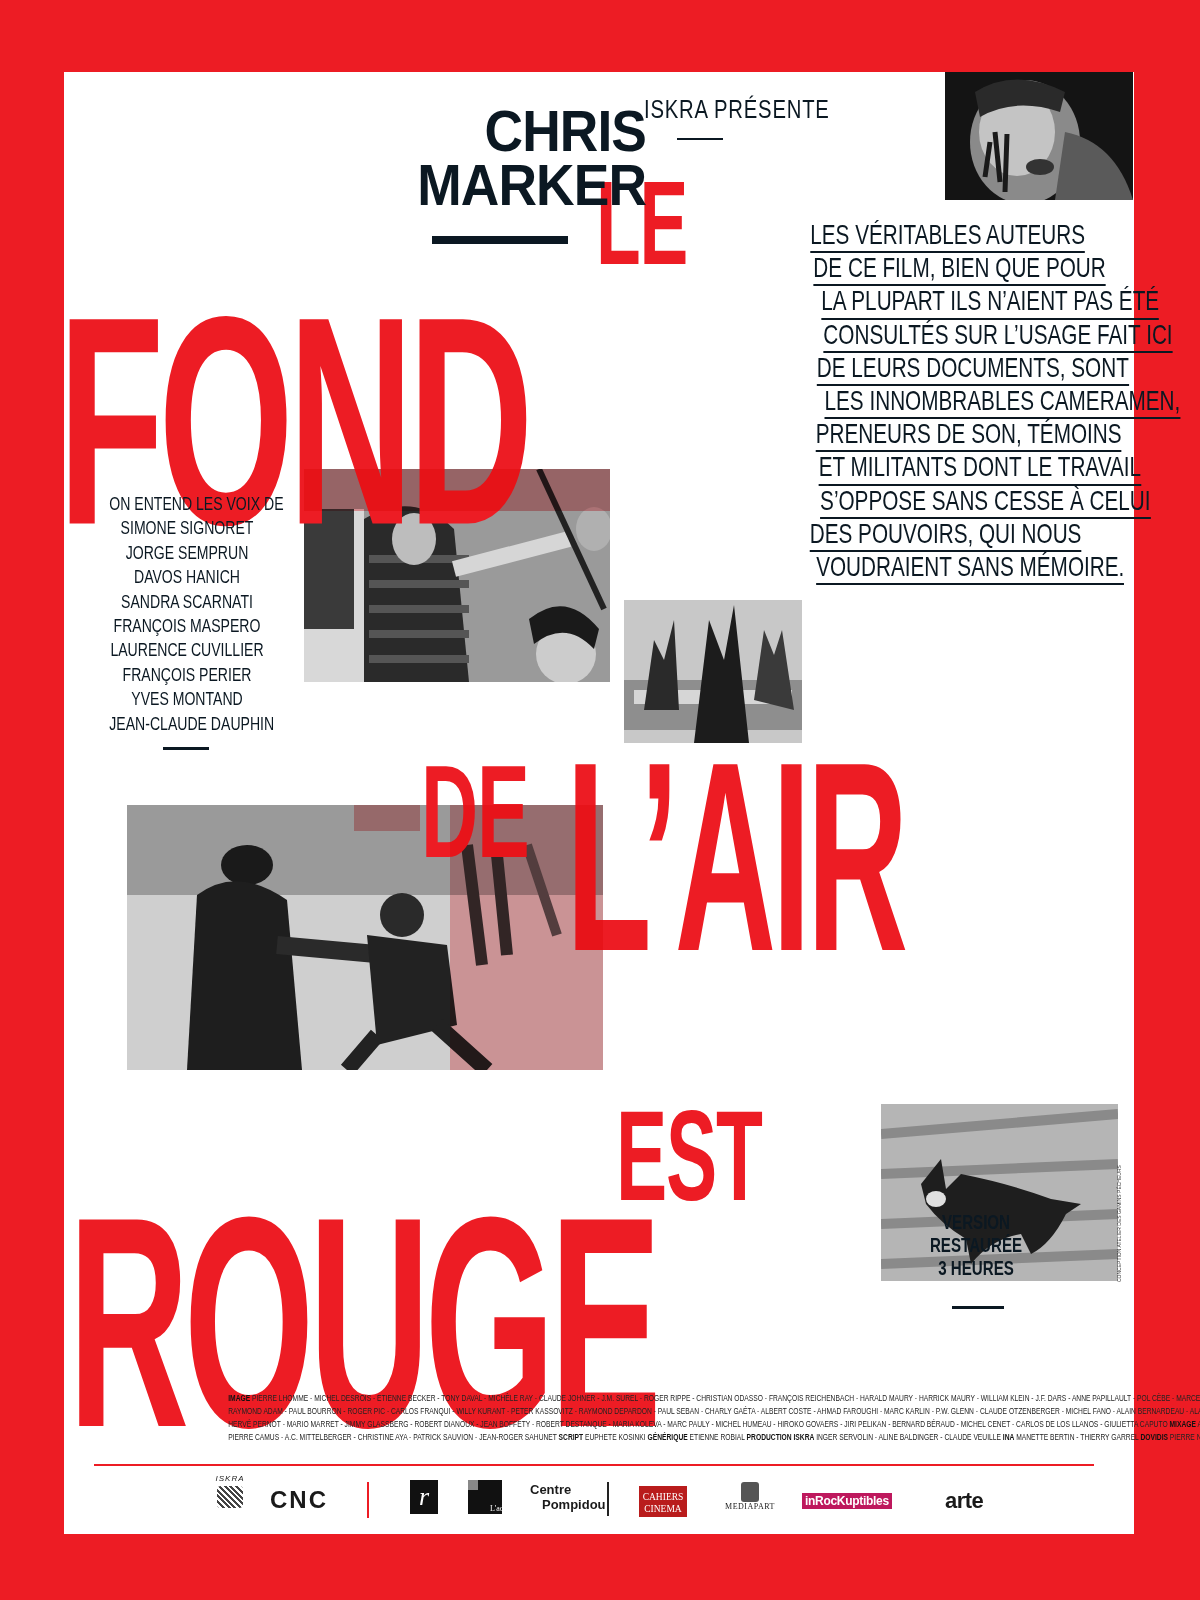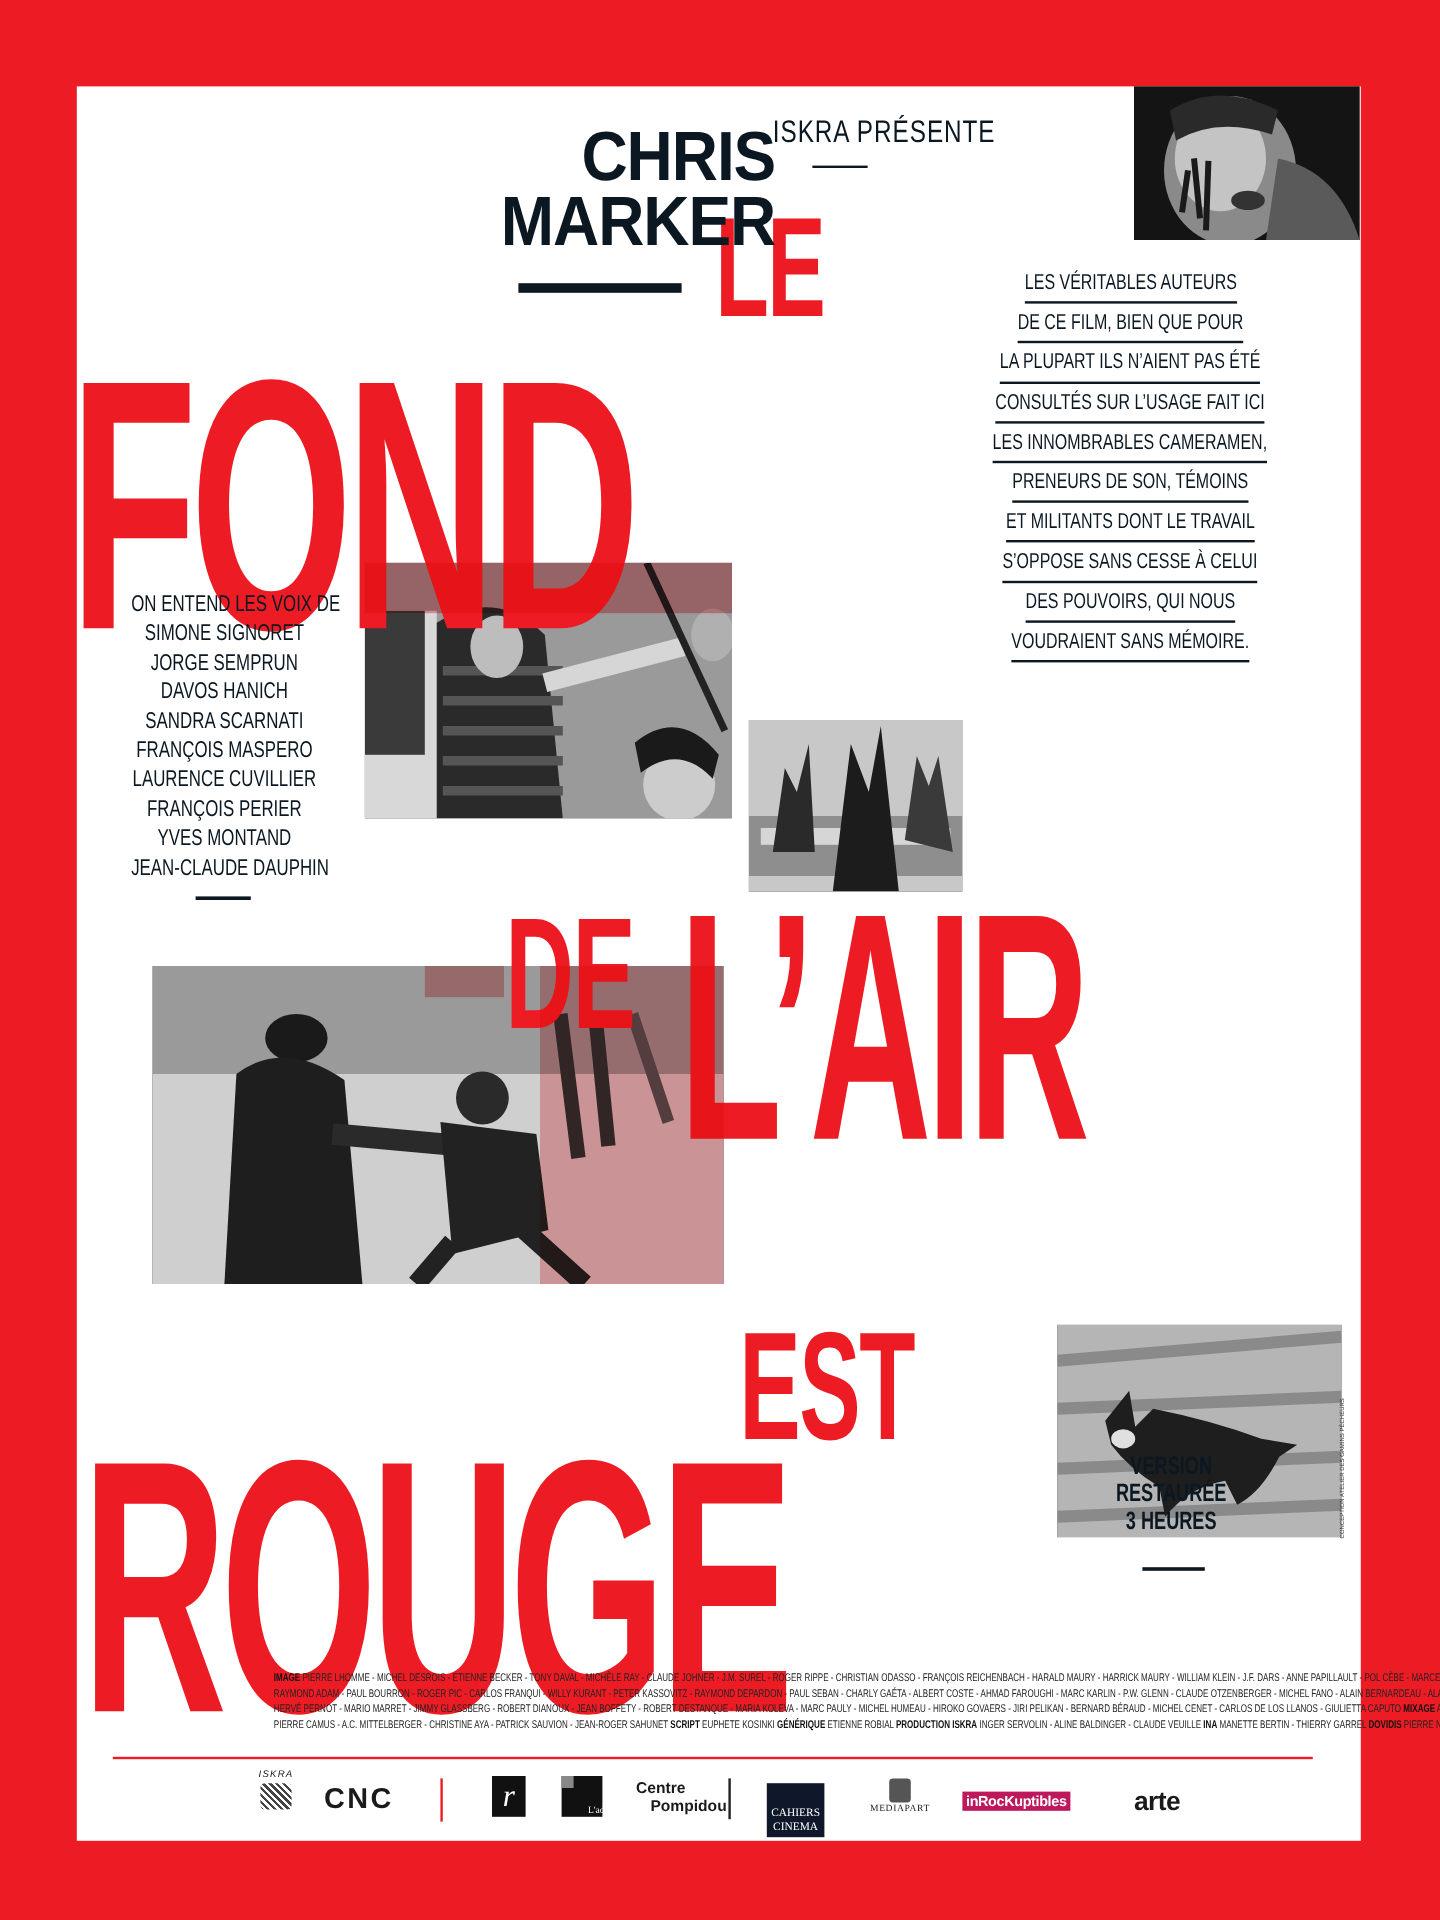--- a/index.html
+++ b/index.html
@@ -10,21 +10,21 @@
   
   .photo{position:absolute;background:#777;overflow:hidden;}
   .photo svg{display:block;width:100%;height:100%;}
   .overlay{position:absolute;background:rgba(237,28,36,0.72);mix-blend-mode:multiply;}
   
   .director{position:absolute;left:262px;top:32px;width:320px;text-align:right;font-weight:bold;font-size:58px;line-height:54px;color:#0b1822;transform:scaleX(0.92);transform-origin:right top;letter-spacing:-1px;}
   .dir-bar{position:absolute;left:368px;top:164px;width:136px;height:8px;background:#0b1822;}
   .presents{position:absolute;left:580px;top:22px;font-size:26px;color:#0b1822;letter-spacing:1px;transform:scaleX(0.78);transform-origin:left top;}
   .presents-bar{position:absolute;left:613px;top:66px;width:46px;height:2px;background:#0b1822;}
   .quote{position:absolute;left:698px;top:148px;width:360px;text-align:center;}
-  .quote div{font-size:18px;line-height:30.2px;color:#0b1822;white-space:nowrap;}
+  .quote div{font-size:28px;line-height:30.2px;color:#0b1822;white-space:nowrap;}
   .quote span{display:inline-block;border-bottom:2px solid #0b1822;transform:scaleX(0.74);transform-origin:center;padding-bottom:1px;}
   .voices{position:absolute;left:18px;top:420px;width:210px;text-align:center;}
   .voices div{font-size:19px;line-height:24.4px;color:#0b1822;white-space:nowrap;transform:scaleX(0.74);}
   .voices-bar{position:absolute;left:99px;top:675px;width:46px;height:3px;background:#0b1822;}
   .version{position:absolute;left:842px;top:1138px;width:140px;text-align:center;font-weight:bold;}
   .version div{font-size:21px;line-height:23px;color:#0b1822;transform:scaleX(0.72);white-space:nowrap;}
   .version-bar{position:absolute;left:888px;top:1234px;width:52px;height:3px;background:#0b1822;}
   .side-credit{position:absolute;left:1052px;top:1210px;font-size:5px;color:#333;transform:rotate(-90deg);transform-origin:left top;white-space:nowrap;}
   .credits{position:absolute;left:20px;top:1320px;width:1030px;text-align:center;}
   .credits p{margin:0;font-size:9.3px;line-height:13px;color:#222;white-space:nowrap;transform:scaleX(0.72);transform-origin:center;}
@@ -119,20 +119,21 @@
   <div class="dir-bar"></div>
 
   <div class="presents">ISKRA PRÉSENTE</div>
   <div class="presents-bar"></div>
 
   <div class="quote">
     <div><span>LES VÉRITABLES AUTEURS</span></div>
     <div><span>DE CE FILM, BIEN QUE POUR</span></div>
     <div><span>LA PLUPART ILS N’AIENT PAS ÉTÉ</span></div>
     <div><span>CONSULTÉS SUR L’USAGE FAIT ICI</span></div>
+    <div><span>DE LEURS DOCUMENTS, SONT</span></div>
     <div><span>LES INNOMBRABLES CAMERAMEN,</span></div>
     <div><span>PRENEURS DE SON, TÉMOINS</span></div>
     <div><span>ET MILITANTS DONT LE TRAVAIL</span></div>
     <div><span>S’OPPOSE SANS CESSE À CELUI</span></div>
     <div><span>DES POUVOIRS, QUI NOUS</span></div>
     <div><span>VOUDRAIENT SANS MÉMOIRE.</span></div>
   </div>
 
   <div class="voices">
     <div>ON ENTEND LES VOIX DE</div>
@@ -175,21 +176,21 @@
     <div class="logo" style="left:346px;top:6px;width:28px;height:34px;background:#111;color:#fff;text-align:center;font-style:italic;font-size:26px;font-family:'Liberation Serif',serif;line-height:34px;"><span>r</span></div>
     <div class="logo" style="left:404px;top:6px;width:34px;height:34px;background:#111;">
       <div style="position:absolute;left:0;top:0;width:10px;height:10px;background:#888;"></div>
       <div style="position:absolute;left:0;bottom:1px;width:42px;color:#fff;font-size:8px;text-align:right;font-family:Liberation Serif, serif;">L'adrc</div>
     </div>
     <div class="logo" style="left:466px;top:8px;font-size:13px;font-weight:bold;line-height:15px;">
       <div>Centre</div>
       <div style="padding-left:12px;">Pompidou</div>
     </div>
     <div class="logo" style="left:543px;top:8px;width:2px;height:34px;background:#222;"></div>
-    <div class="logo" style="left:575px;top:12px;width:48px;height:26px;background:#0f172a;color:#fff;font-family:'Liberation Serif',serif;font-size:9.5px;line-height:12px;text-align:center;padding-top:19px;">
+    <div class="logo" style="left:575px;top:12px;width:48px;height:26px;background:#b91c1c;color:#fff;font-family:'Liberation Serif',serif;font-size:9.5px;line-height:12px;text-align:center;padding-top:5px;">
       <div>CAHIERS</div>
       <div>CINEMA</div>
     </div>
     <div class="logo" style="left:656px;top:8px;text-align:center;width:60px;">
       <div style="width:18px;height:20px;margin:0 auto;background:#555;border-radius:3px;"></div>
       <div style="font-family:'Liberation Serif',serif;font-size:8px;letter-spacing:0.5px;">MEDIAPART</div>
     </div>
     <div class="logo" style="left:738px;top:19px;background:#be185d;color:#fff;font-weight:bold;font-size:12px;padding:1px 3px;letter-spacing:-0.3px;">inRocKuptibles</div>
     <div class="logo" style="left:842px;top:14px;font-size:22px;font-weight:bold;letter-spacing:-0.5px;margin-left:39px;">arte</div>
   </div>

